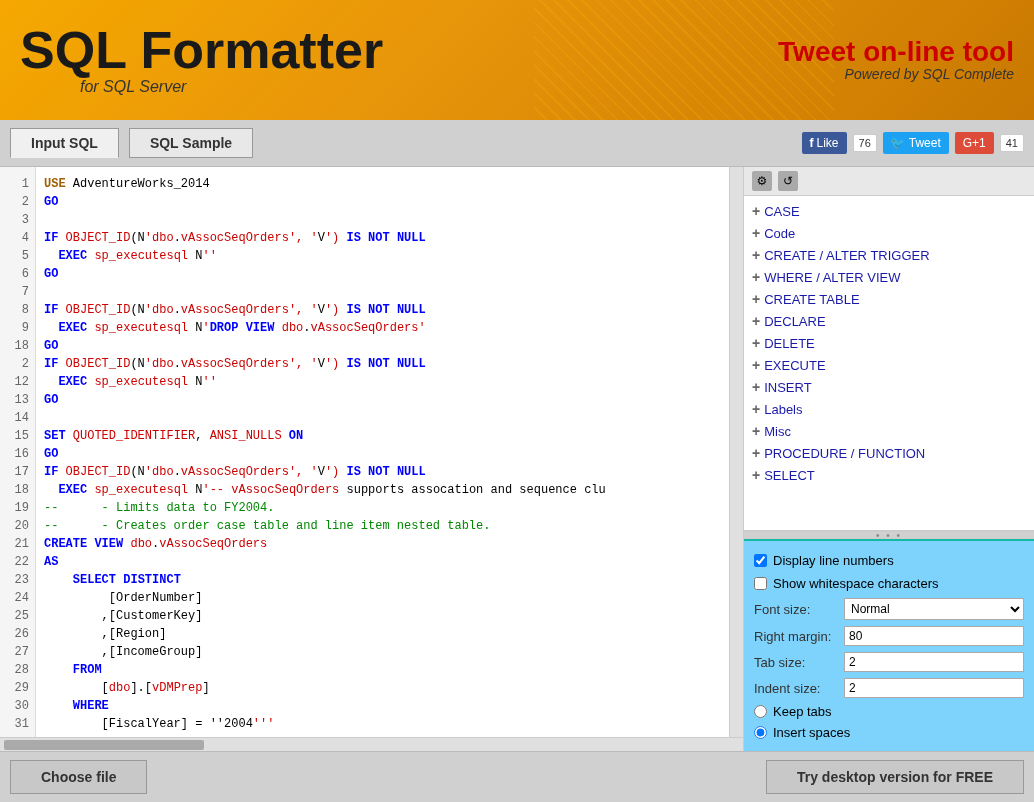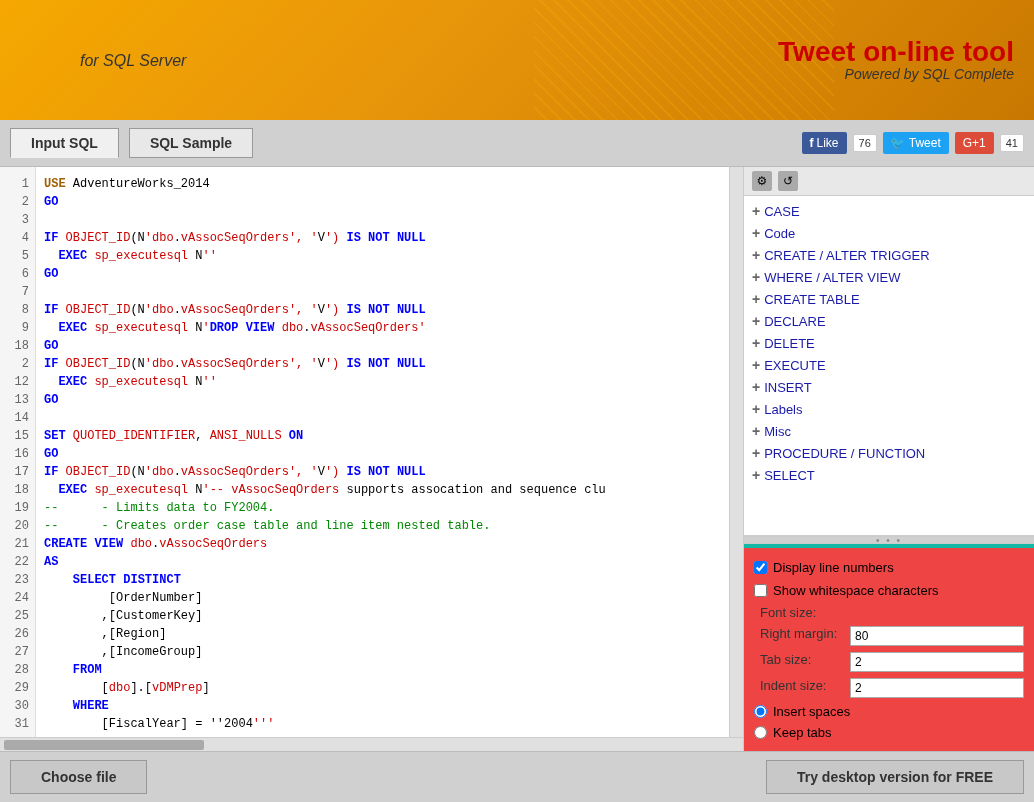--- a/index.html
+++ b/index.html
@@ -221,23 +221,23 @@
     }
     .tree-plus {
       color: #666;
       font-size: 14px;
       font-weight: bold;
     }
     .tree-label { color: #1a1aaa; text-decoration: none; }
 
     
     .settings-panel {
-      background: #ef4444;
+      background: #7dd3fc;
       padding: 8px 10px;
-      border-top: 4px solid #14b8a6;
+      border-top: 2px solid #14b8a6;
     }
     .settings-divider {
       height: 8px;
       background: #d0d0d0;
       border-top: 1px solid #ccc;
       border-bottom: 1px solid #ccc;
       display: flex;
       justify-content: center;
       align-items: center;
     }
@@ -254,23 +254,23 @@
     }
     .settings-row label {
       display: flex;
       align-items: center;
       gap: 6px;
       cursor: pointer;
     }
     .settings-row input[type="checkbox"] { cursor: pointer; }
     .settings-field-row {
       display: flex;
+      align-items: center;
       padding: 3px 0;
       font-size: 13px;
-      margin-left: 6px;
     }
     .settings-field-label {
       width: 90px;
       color: #333;
     }
     .settings-input {
       flex: 1;
       padding: 2px 4px;
       border: 1px solid #aaa;
       font-size: 12px;
@@ -319,20 +319,21 @@
       border: 1px solid #999;
       cursor: pointer;
       color: #333;
     }
   </style>
 </head>
 <body>
 
 <div class="header">
   <div class="header-left">
+    <div class="header-title">SQL Formatter</div>
     <div class="header-subtitle">for SQL Server</div>
   </div>
   <div class="header-right">
     <div class="free-tool">Tweet on-line tool</div>
     <div class="powered-by">Powered by SQL Complete</div>
   </div>
 </div>
 
 <div class="toolbar">
   <button class="tab-btn active">Input SQL</button>
@@ -474,40 +475,47 @@
         </label>
       </div>
       <div class="settings-row">
         <label>
           <input type="checkbox" style="">
           <span>Show whitespace characters</span>
         </label>
       </div>
       <div class="settings-field-row">
         <span class="settings-field-label">Font size:</span>
+        <select class="settings-select">
+          <option>Tiny</option>
+          <option>Small</option>
+          <option selected="">Normal</option>
+          <option>Large</option>
+          <option>Huge</option>
+        </select>
       </div>
       <div class="settings-field-row">
         <span class="settings-field-label">Right margin:</span>
         <input class="settings-input" type="text" value="80" style="">
       </div>
       <div class="settings-field-row">
         <span class="settings-field-label">Tab size:</span>
         <input class="settings-input" type="text" value="2" style="">
       </div>
       <div class="settings-field-row">
         <span class="settings-field-label">Indent size:</span>
         <input class="settings-input" type="text" value="2" style="">
       </div>
       <div class="radio-row">
+        <input type="radio" name="indent-type" style="">
+        <span>Keep tabs</span>
+      </div>
+      <div class="radio-row">
         <input type="radio" name="indent-type" checked="" style="">
         <span>Insert spaces</span>
-      </div>
-      <div class="radio-row">
-        <input type="radio" name="indent-type" style="">
-        <span>Keep tabs</span>
       </div>
     </div>
   </div>
 </div>
 
 <div class="bottom-bar">
   <button class="bottom-btn">Choose file</button>
   <button class="bottom-btn-right">Try desktop version for FREE</button>
 </div>
 

